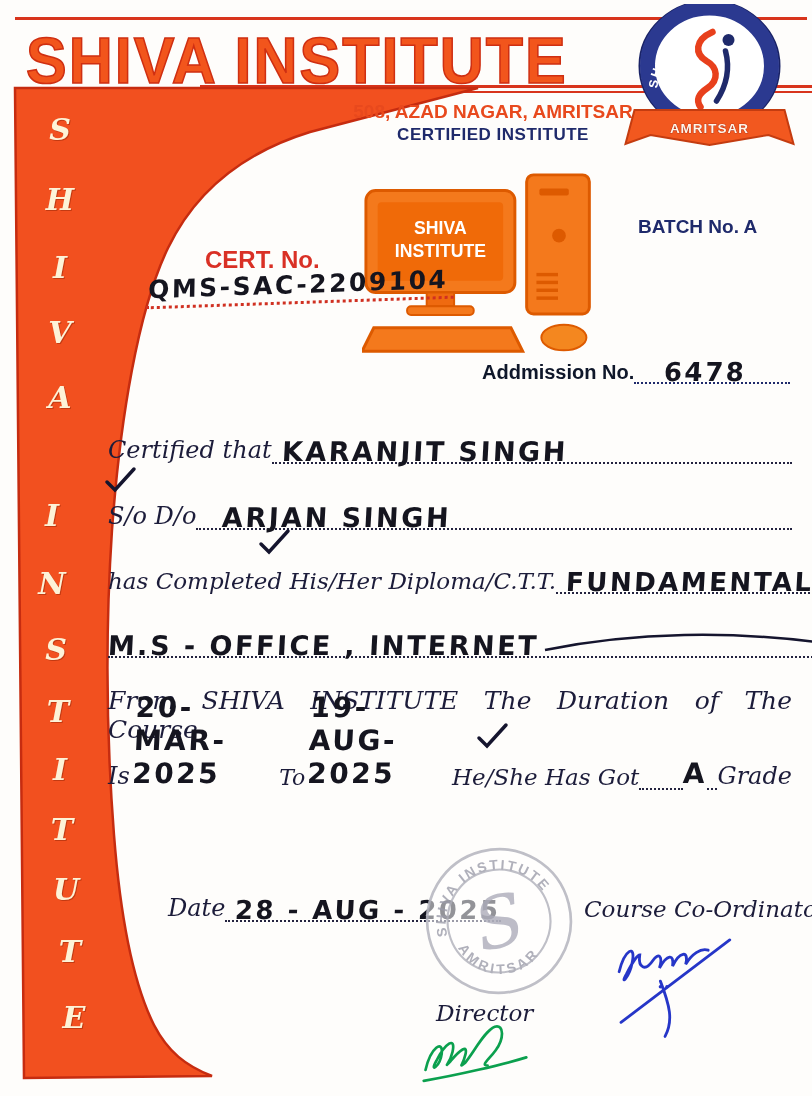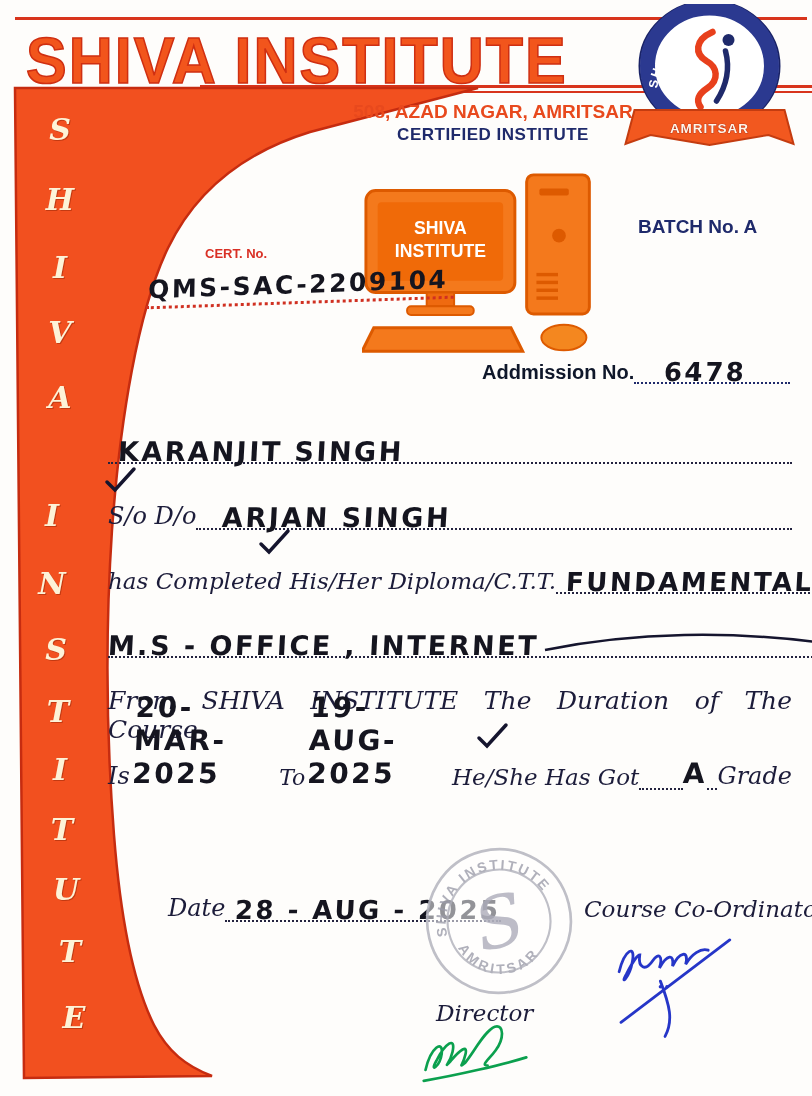--- a/index.html
+++ b/index.html
@@ -26,21 +26,21 @@
   .band-letters span:nth-child(6){top:498px;left:28px;}
   .band-letters span:nth-child(7){top:566px;left:28px;}
   .band-letters span:nth-child(8){top:632px;left:32px;}
   .band-letters span:nth-child(9){top:694px;left:34px;}
   .band-letters span:nth-child(10){top:752px;left:36px;}
   .band-letters span:nth-child(11){top:812px;left:38px;}
   .band-letters span:nth-child(12){top:872px;left:42px;}
   .band-letters span:nth-child(13){top:934px;left:46px;}
   .band-letters span:nth-child(14){top:1000px;left:50px;}
   
-  .certlab{position:absolute;left:205px;top:246px;color:#d93025;font-weight:bold;font-size:13px;}
+  .certlab{position:absolute;left:205px;top:246px;color:#d93025;font-weight:bold;font-size:24px;}
   .certval{position:absolute;left:146px;top:270px;transform:rotate(-2deg);}
   .certval .hw{border-bottom:3px dotted #d03021;padding:0 6px 2px 2px;font-size:25px;}
   .adm{position:absolute;left:482px;top:352px;width:308px;display:flex;align-items:flex-end;}
   .adm .lab{color:#0f172a;font-weight:bold;font-size:20px;white-space:nowrap;}
   
   .hw{font-family:"DejaVu Sans",sans-serif;font-weight:600;letter-spacing:2.5px;
       color:#15151f;display:inline-block;transform:skewX(-3deg);}
   .printed{font-family:"DejaVu Serif",serif;font-style:italic;color:#1c1c3a;white-space:nowrap;}
   .row{position:absolute;left:108px;width:684px;display:flex;align-items:flex-end;}
   .leader{flex:1 1 auto;border-bottom:2.5px dotted #23233f;padding-left:10px;white-space:nowrap;}
@@ -134,20 +134,21 @@
   </div>
 
   <div class="adm">
     <span class="lab">Addmission No.</span>
     <span class="leader" style="padding-left:30px;border-bottom-color:#1f2a6b;">
       <span class="hw" style="font-size:26px;">6478</span>
     </span>
   </div>
 
   <div class="row" style="top:424px;height:40px;">
+    <span class="printed" style="font-size:24px;">Certified that</span>
     <span class="leader"><span class="hw" style="font-size:27px;">KARANJIT SINGH</span></span>
   </div>
 
   <svg class="check" style="left:104px;top:466px;" viewBox="0 0 34 28">
     <polyline points="3,16 11,24 30,3" fill="none" stroke="#15152e" stroke-width="3.5" stroke-linecap="round"></polyline>
   </svg>
   <div class="row" style="top:490px;height:40px;">
     <span class="printed" style="font-size:24px;">S/o D/o</span>
     <span class="leader" style="padding-left:26px;"><span class="hw" style="font-size:27px;">ARJAN SINGH</span></span>
   </div>

